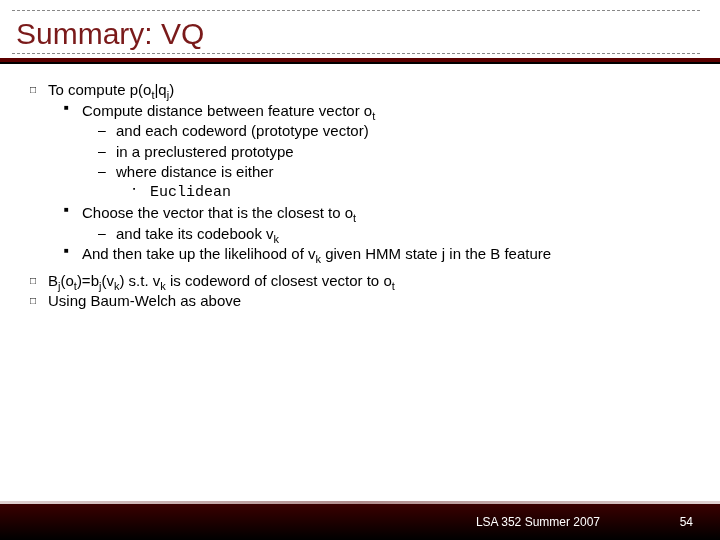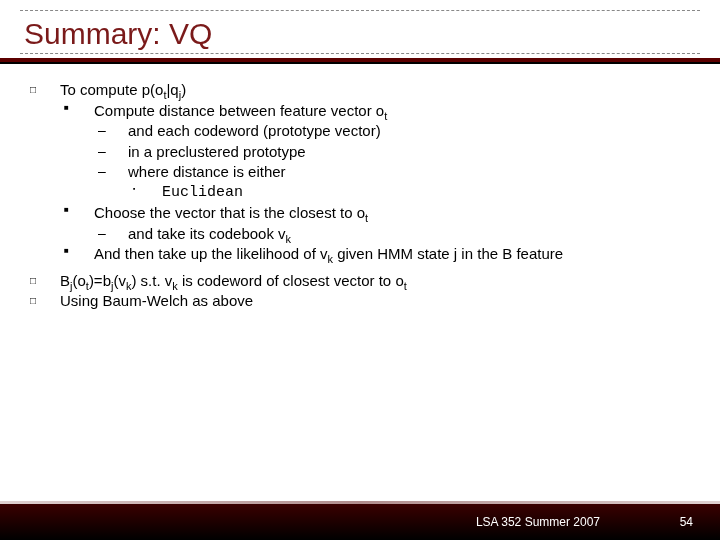--- a/index.html
+++ b/index.html
@@ -6,21 +6,21 @@
     margin: 0;
     padding: 0;
     width: 720px;
     height: 540px;
     font-family: Verdana, Geneva, sans-serif;
     background: #fff;
     position: relative;
     overflow: hidden;
   }
   .title-wrap {
-    margin: 10px 20px 0 20px;
+    margin: 10px 20px 0 12px;
     border-top: 1px dashed #888;
     border-bottom: 1px dashed #888;
     padding: 6px 0 2px 4px;
   }
   .title {
     font-size: 30px;
     color: #7a1a1a;
     font-family: Verdana, sans-serif;
   }
   .under-band {
@@ -37,21 +37,21 @@
   .b1 { margin-left: 0; }
   .b2 { margin-left: 34px; }
   .b3 { margin-left: 68px; }
   .b4 { margin-left: 102px; font-family: Liberation Mono, monospace; }
   .row { display: flex; align-items: flex-start; margin-bottom: 1px; }
   .mk { display: inline-block; width: 18px; flex: 0 0 18px; text-align: left; }
   .sq-open { font-size: 10px; position: relative; top: 3px; }
   .sq-solid { font-size: 8px; position: relative; top: 2px; }
   .sq-tiny { font-size: 7px; position: relative; top: 2px; }
   .dash { font-size: 14px; }
-  .txt { flex: 1; margin-left: 12px; }
+  .txt { flex: 1; }
   sub { font-size: 11px; vertical-align: sub; line-height: 0; }
   .footer-band {
     position: absolute;
     left: 0; right: 0; bottom: 0;
     height: 36px;
     background: linear-gradient(to bottom, #3a0000 0%, #000 100%);
     color: #fff;
     font-size: 12px;
     display: flex;
     align-items: center;

